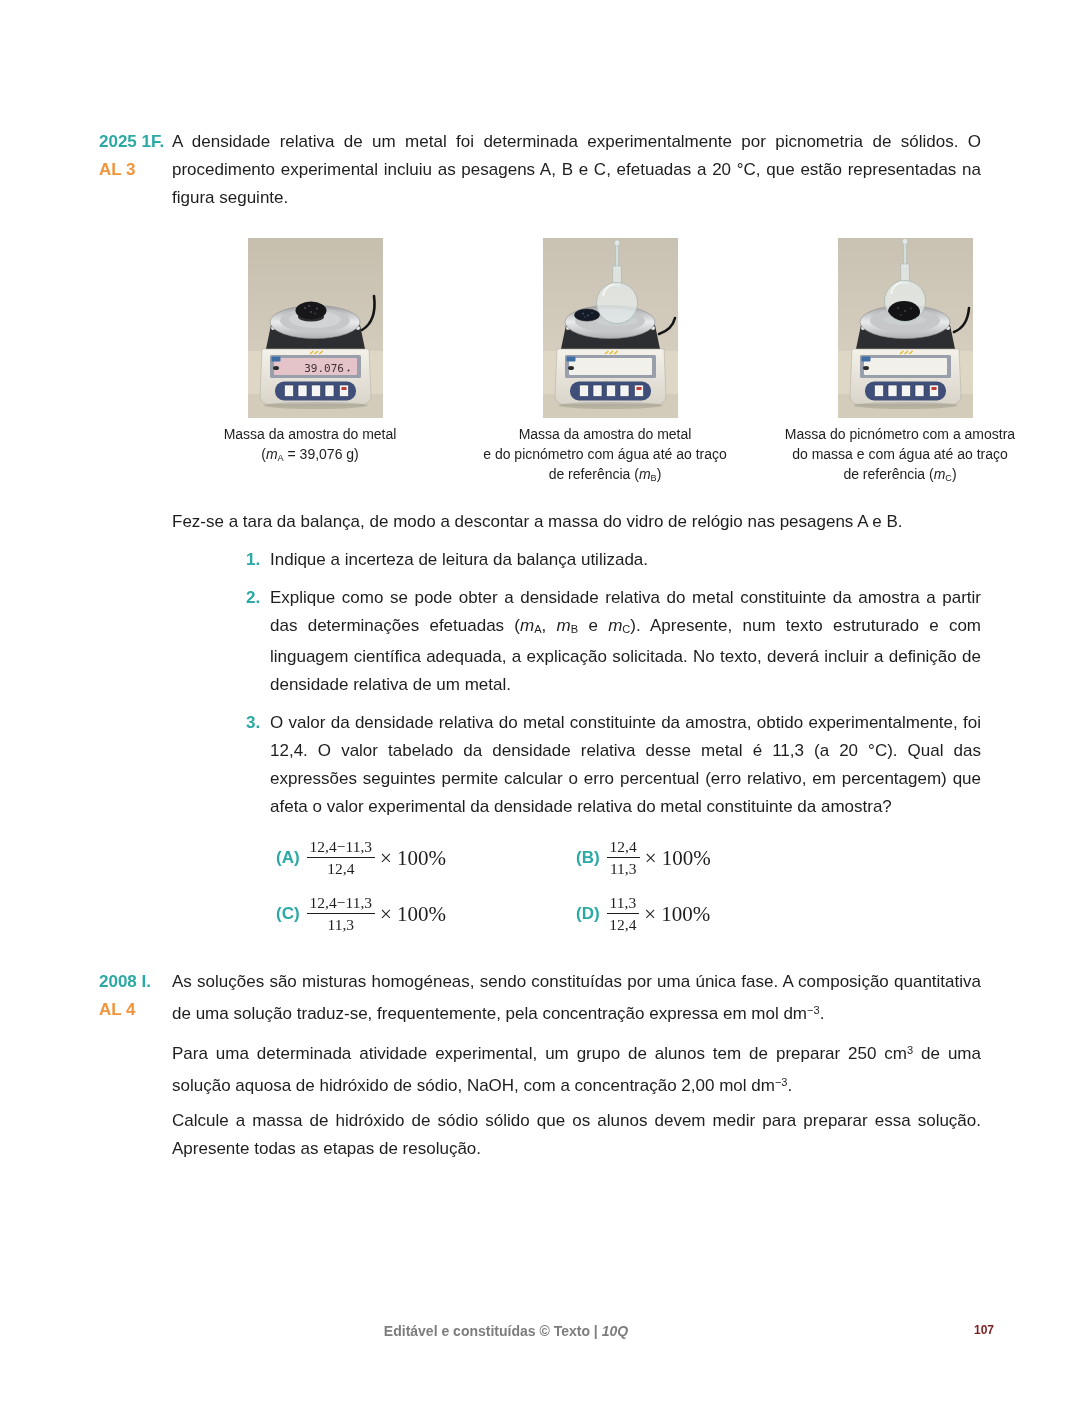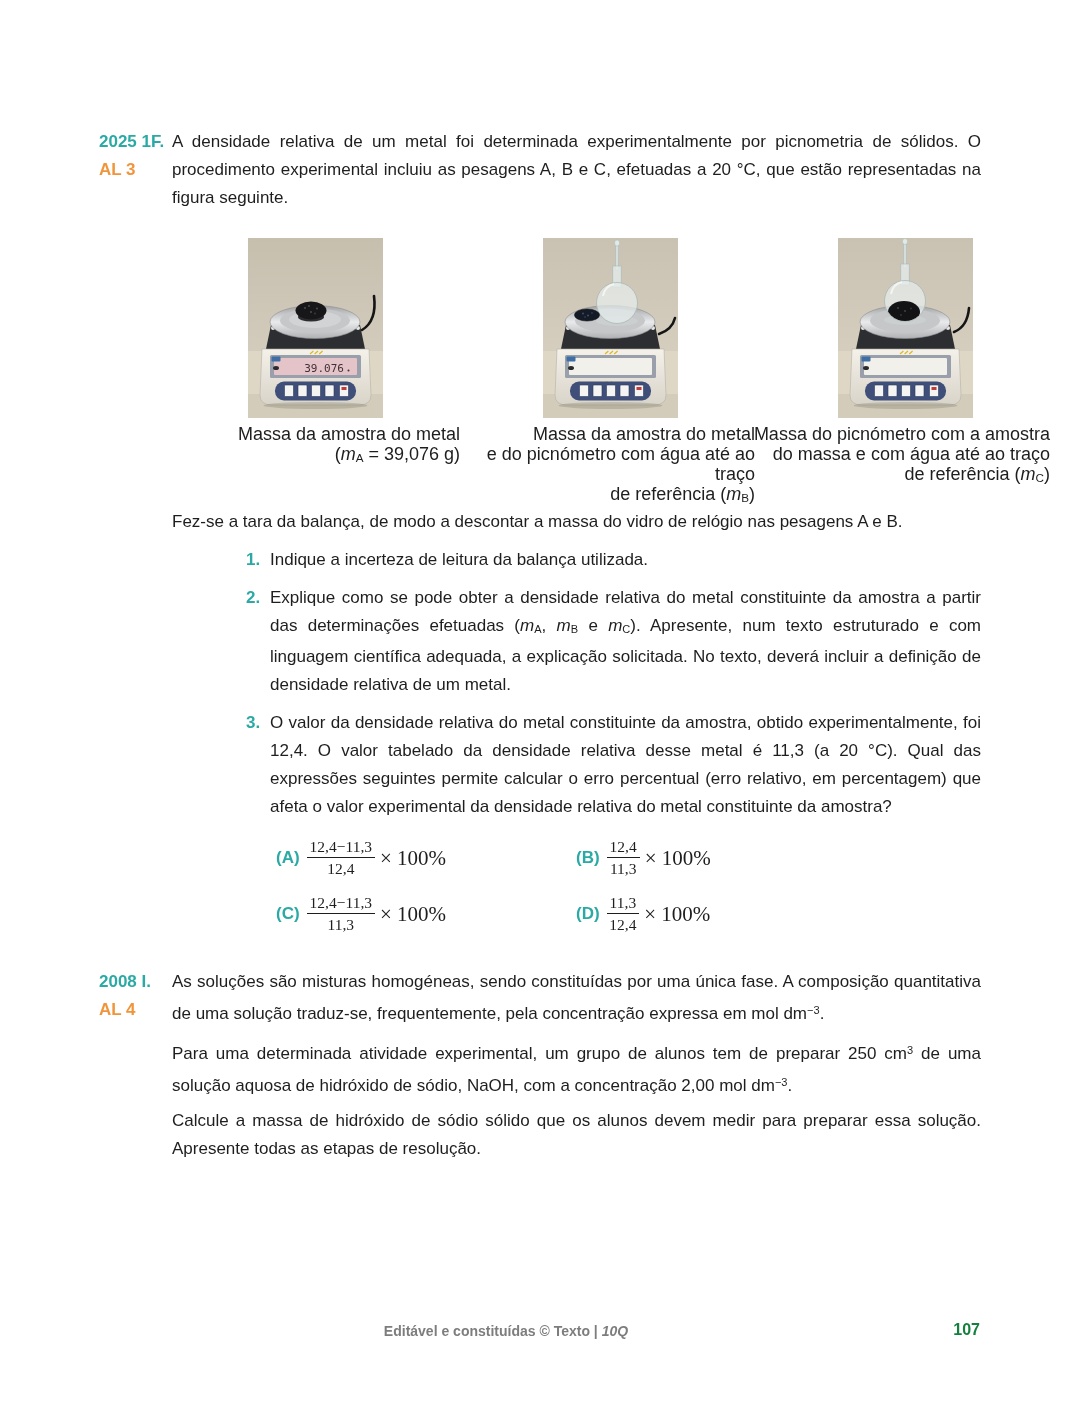--- a/index.html
+++ b/index.html
@@ -16,21 +16,21 @@
   .ex-al { color:#f0953b; white-space:nowrap; }
   .ex-body { margin-left:73px; }
   .para { text-align:justify; }
 
   
   .photos { position:relative; height:254px; margin-top:6px; }
   .photo { position:absolute; top:0; width:124px; height:180px;margin-top:20px; }
   .photo svg { display:block; }
   .caption {
     position:absolute; top:186px; left:50%; transform:translateX(-50%);
-    width:300px; text-align:right; font-size:18px; line-height:20px; color:#1e1e1e;
+    width:300px; text-align:center; font-size:14px; line-height:20px; color:#1e1e1e;
   }
 
   .tara { margin-top:36px; }
 
   .question { position:relative; margin:10px 0 0 74px; }
   .q-num { position:absolute; left:0; top:0; color:#2ba9a4; font-weight:700; }
   .q-text { margin-left:24px; text-align:justify; }
 
   .options { margin:16px 0 0 104px; display:grid; grid-template-columns:300px 420px; row-gap:14px; }
   .option { display:flex; align-items:center; }
@@ -50,21 +50,21 @@
   .seg-i { font-style:italic; }
   .seg-sub { font-size:0.65em; vertical-align:-0.18em; }
   .seg-sup { font-size:0.65em; vertical-align:0.42em; }
 
   .page-footer { position:absolute; left:0; top:1318px; width:1080px; height:32px; }
   .footer-center {
     position:absolute; left:0; top:3px; width:1012px; text-align:center;
     font-size:14px; font-weight:700; color:#7d7d7d; line-height:20px;
   }
   .book-italic { font-style:italic; }
-  .footer-page { position:absolute; right:100px; top:0; font-size:16px; font-weight:700; color:#15803d; line-height:24px; }
+  .footer-page { position:absolute; right:86px; top:0; font-size:12px; font-weight:700; color:#7f1d1d; line-height:24px; }
 </style>
 </head>
 <body>
 
 <div class="page">
   <main class="content">
 
     <section class="exercise">
       <div class="ex-labels">
         <div class="ex-year">2025 1F.</div>

